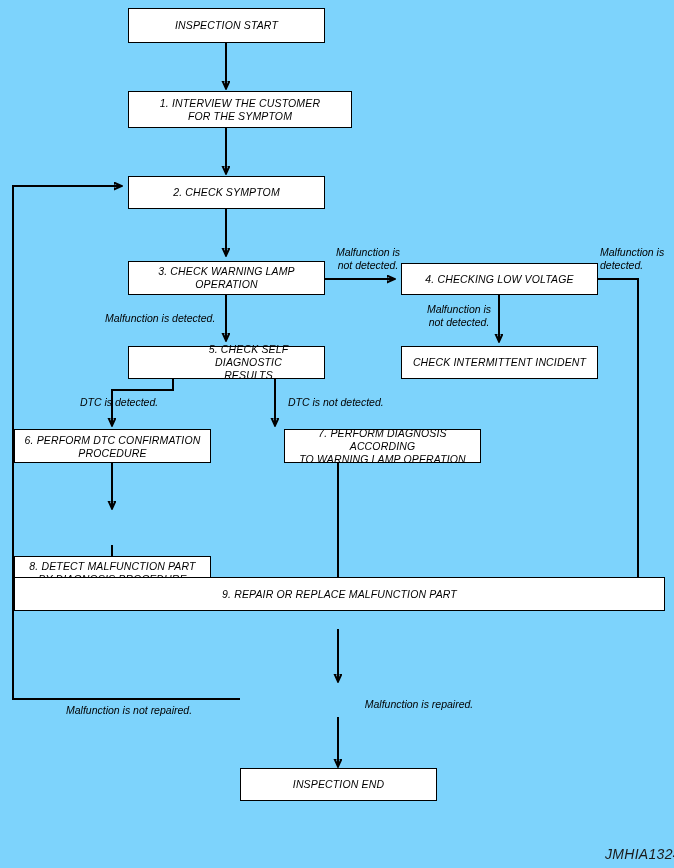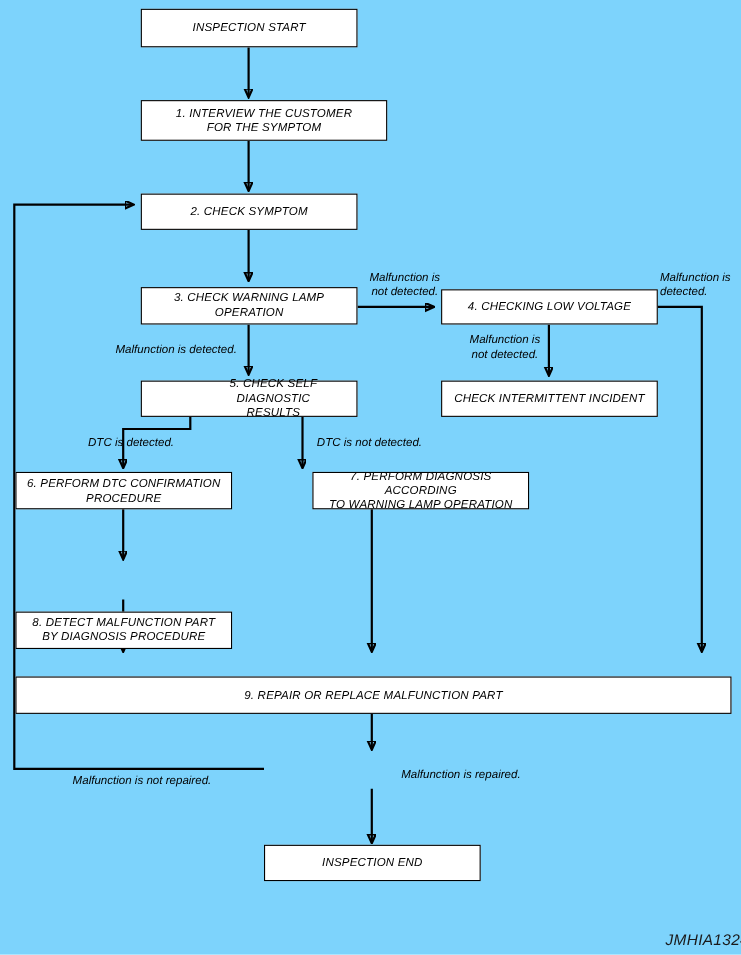--- a/index.html
+++ b/index.html
@@ -138,21 +138,21 @@
   </div>
 
   <div class="node" style="left:240px; top:429px; width:197px; height:34px;margin-left:44px;">
     <span>7. PERFORM DIAGNOSIS ACCORDING<br>TO WARNING LAMP OPERATION</span>
   </div>
 
   <div class="node" style="left:14px; top:512px; width:197px; height:34px;margin-top:44px;">
     <span>8. DETECT MALFUNCTION PART<br>BY DIAGNOSIS PROCEDURE</span>
   </div>
 
-  <div class="node" style="left:14px; top:615px; width:651px; height:34px;">
+  <div class="node" style="left:14px; top:577px; width:651px; height:34px;">
     <span>9. REPAIR OR REPLACE MALFUNCTION PART</span>
   </div>
 
 
   <div class="node" style="left:240px; top:768px; width:197px; height:33px;">
     <span>INSPECTION END</span>
   </div>
 
   <div class="edge-label" style="left:328px; top:246px; width:80px;">Malfunction is<br>not detected.</div>
 

